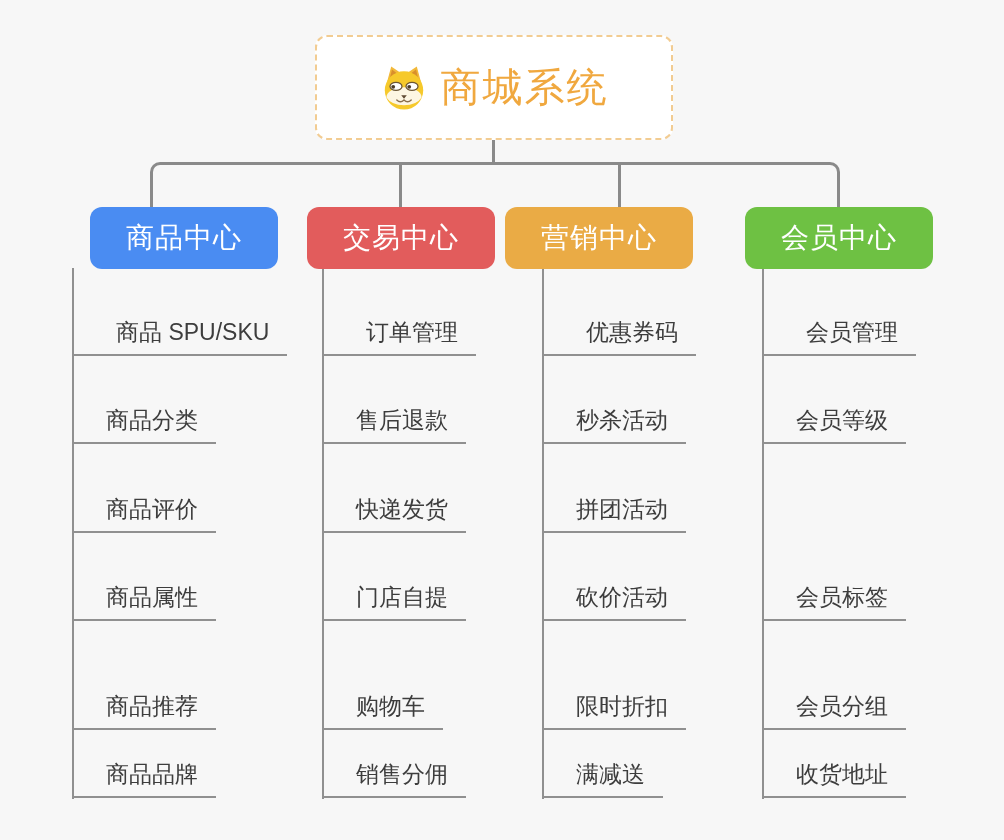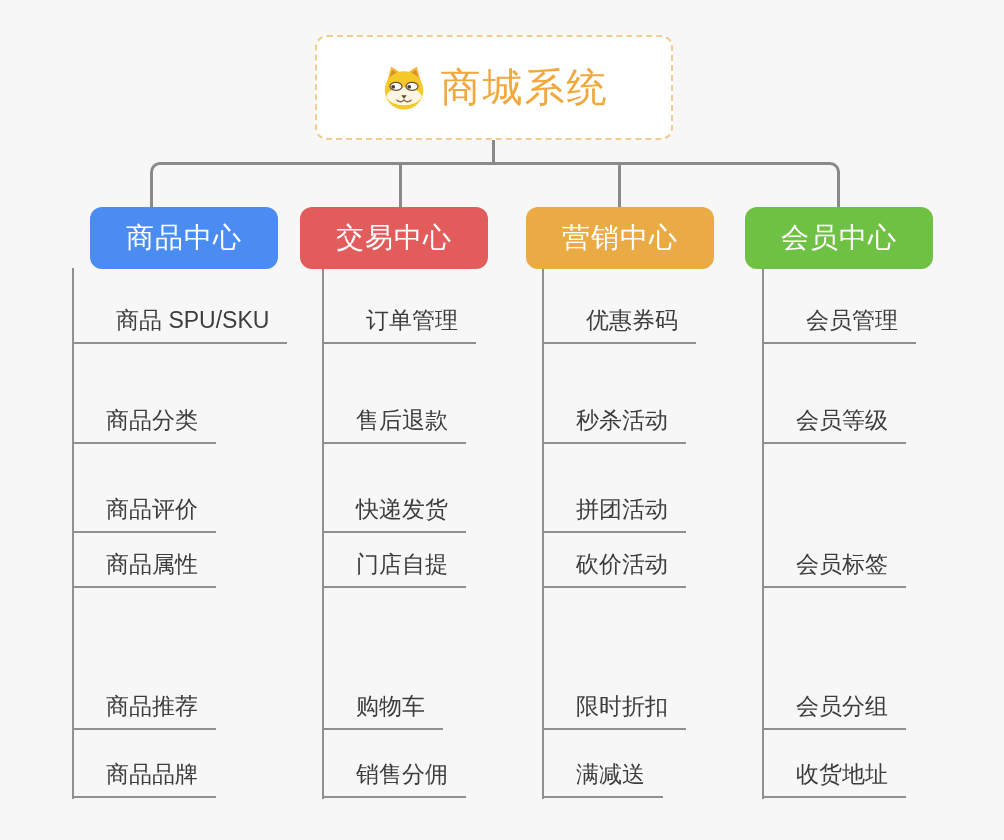--- a/index.html
+++ b/index.html
@@ -41,33 +41,33 @@
     font-size:40px;color:#f0a83f;letter-spacing:2px;white-space:nowrap;
   }
 
   
   .branch{
     position:absolute;top:207px;width:188px;height:62px;
     border-radius:12px;
     display:flex;align-items:center;justify-content:center;
     color:#ffffff;font-size:28px;letter-spacing:1px;
   }
-  .b0{left:57px;}.b1{left:300px;font-family:Liberation Mono, monospace;}.b2{left:526px;}.b3{left:745px;}
+  .b0{left:57px;}.b1{left:307px;font-family:Liberation Mono, monospace;}.b2{left:505px;}.b3{left:745px;}
 
   
   .leaf{
     position:absolute;
     transform:translateY(-100%);
     font-size:23px;color:#3d3d3d;
     padding:0 18px 6px 34px;
     border-bottom:2px solid #909090;
     white-space:nowrap;
   }
   .c0{left:72px;}.c1{left:322px;}.c2{left:542px;}.c3{left:762px;}
-  .r0{top:344px;padding-left:44px;}.r1{top:444px;}.r2{top:533px;}.r3{top:588px;}
+  .r0{top:356px;padding-left:44px;}.r1{top:444px;}.r2{top:533px;}.r3{top:621px;}
   .r4{top:710px;margin-top:20px;}.r5{top:798px;}
 </style>
 </head>
 <body>
 
 <div class="canvas">
 
   <div class="vline root-stub"></div>
   <div class="bus"></div>
   <div class="vline drop2"></div>

